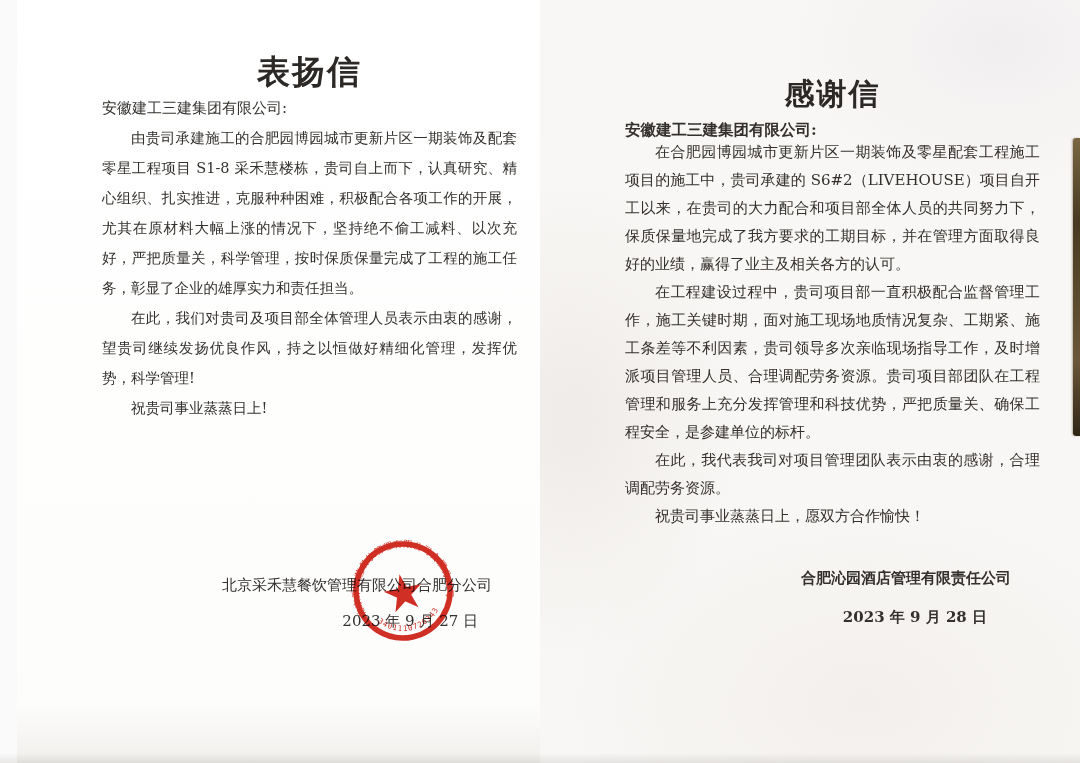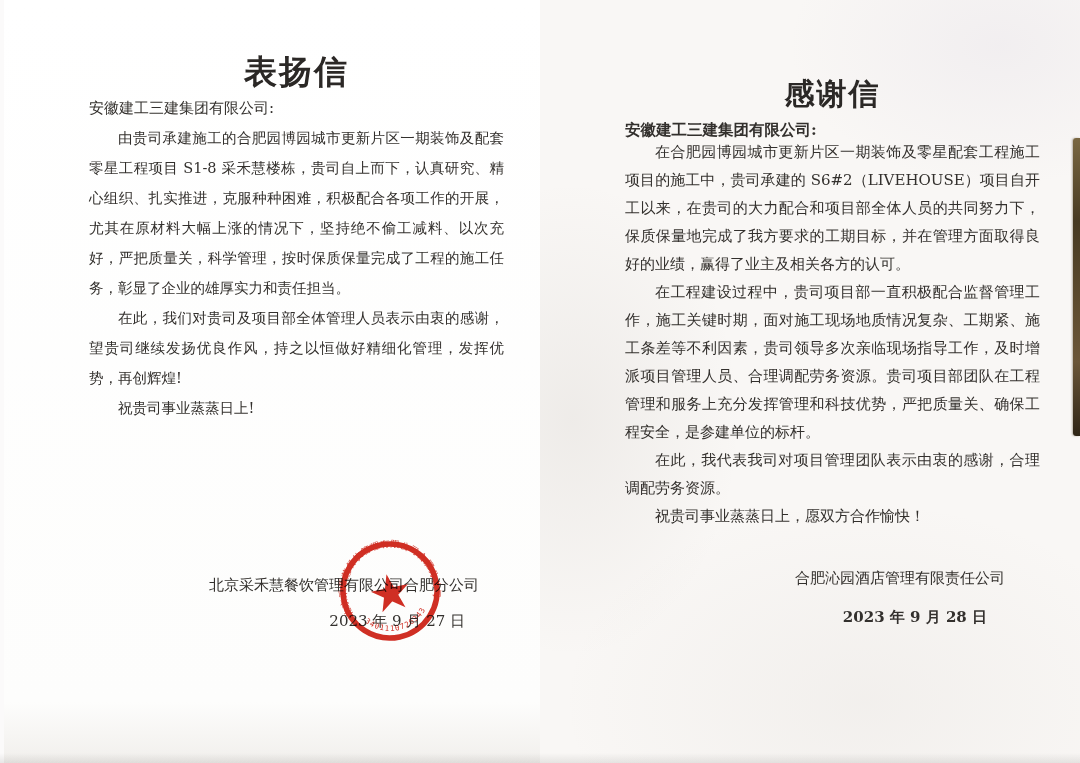--- a/index.html
+++ b/index.html
@@ -4,21 +4,21 @@
 <style>
   html,body{margin:0;padding:0;background:#e9e7e4;}
   .canvas{
     position:relative;width:1080px;height:763px;overflow:hidden;
     background:#fbfafa;
     font-family:"DejaVu Serif", serif;
     color:#33302d;
   }
   .page{position:absolute;top:0;height:763px;}
   .page-left{
-    left:4px;width:540px;
+    left:17px;width:540px;
     background:linear-gradient(#ffffff, #fdfdfc 92%, #f1efec);
   }
   .page-right{
     left:540px;width:540px;
     background:
       radial-gradient(ellipse 300px 200px at 85% 6%, rgba(186,176,204,0.12), transparent 70%),
       radial-gradient(ellipse 240px 340px at 6% 55%, rgba(130,120,108,0.09), transparent 70%),
       radial-gradient(ellipse 420px 280px at 60% 92%, rgba(150,140,128,0.07), transparent 72%),
       #f9f7f5;
   }
@@ -38,21 +38,21 @@
   .page-right .letter-body{top:138px;font-weight:400;}
   .letter-body p{
     margin:0;text-indent:2em;text-align:justify;
   }
   .page-left .letter-body p{font-size:14.5px;line-height:30px;}
   .page-right .letter-body p{font-size:15px;line-height:28px;}
   .signature{
     position:absolute;font-size:15px;text-align:right;
   }
   .page-left .signature{left:85px;top:576px;width:390px;}
-  .page-right .signature{left:93px;top:569px;width:372px;font-weight:400;}
+  .page-right .signature{left:99px;top:569px;width:372px;font-weight:700;}
   .sign-date{
     position:absolute;font-size:15px;text-align:right;
   }
   .page-left .sign-date{left:85px;top:612px;width:390px;padding-right:14px;box-sizing:border-box;}
   .page-right .sign-date{left:85px;top:608px;width:372px;padding-right:10px;box-sizing:border-box;font-weight:700;}
   .seal{position:absolute;mix-blend-mode:multiply;}
   .seal-left{left:316px;top:521px;width:140px;height:140px;opacity:0.95;}
   .edge-strip{
     position:absolute;right:0;top:138px;width:7px;height:298px;
     background:linear-gradient(to bottom,#7a6742,#473a22 28%,#5d4b2e 55%,#6b5638 75%,#2f2516);
@@ -67,21 +67,21 @@
 </head>
 <body>
 
 <div class="canvas">
 
   <section class="page page-left">
     <h1 class="letter-title">表扬信</h1>
     <div class="salutation">安徽建工三建集团有限公司:</div>
     <div class="letter-body">
       <p>由贵司承建施工的合肥园博园城市更新片区一期装饰及配套零星工程项目 S1-8 采禾慧楼栋，贵司自上而下，认真研究、精心组织、扎实推进，克服种种困难，积极配合各项工作的开展，尤其在原材料大幅上涨的情况下，坚持绝不偷工减料、以次充好，严把质量关，科学管理，按时保质保量完成了工程的施工任务，彰显了企业的雄厚实力和责任担当。</p>
-      <p>在此，我们对贵司及项目部全体管理人员表示由衷的感谢，望贵司继续发扬优良作风，持之以恒做好精细化管理，发挥优势，再创辉煌!</p>
+      <p>在此，我们对贵司及项目部全体管理人员表示由衷的感谢，望贵司继续发扬优良作风，持之以恒做好精细化管理，发挥优势，科学管理!</p>
       <p>祝贵司事业蒸蒸日上!</p>
     </div>
     <div class="signature">北京采禾慧餐饮管理有限公司合肥分公司</div>
     <div class="sign-date">2023 年 9 月 27 日</div>
 
     <svg class="seal seal-left" viewBox="0 0 140 140">
       <defs>
         <path id="arcTopL" d="M 28.7,85 A 44,44 0 1 1 111.3,85"></path>
         <path id="arcBotL" d="M 30,70 A 40,40 0 0 0 110,70"></path>
       </defs>

